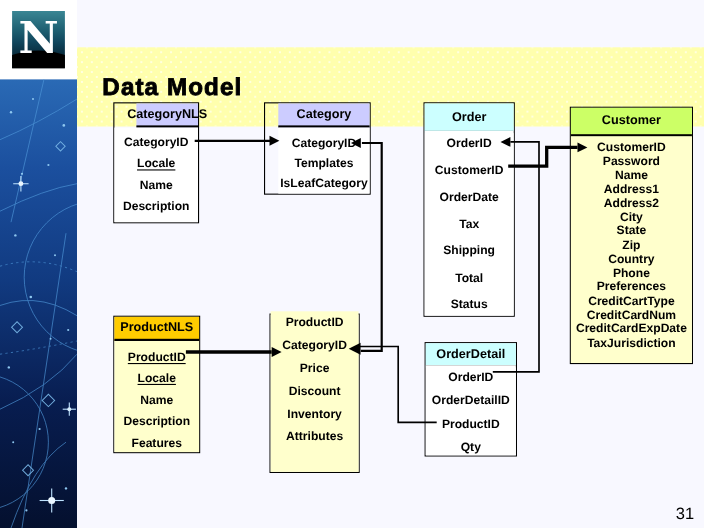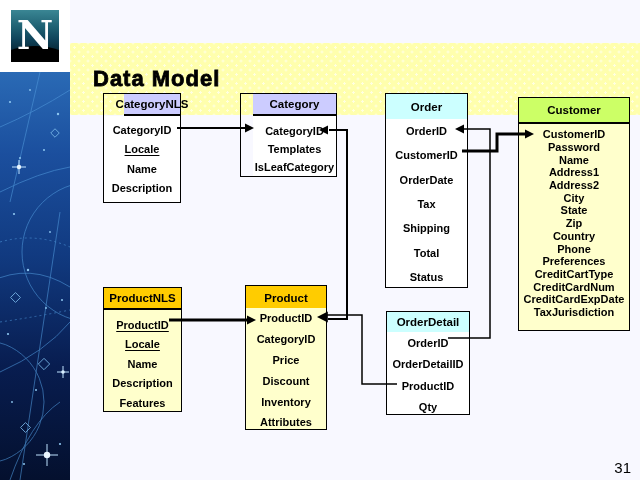--- a/index.html
+++ b/index.html
@@ -169,21 +169,20 @@
     <div class="entity-header" style="background: rgb(255, 204, 0); height: 22px;">ProductNLS</div>
     <div class="entity-body" style="background: rgb(255, 255, 204); padding-top: 5px; margin-top: 0px;">
           <div class="entity-row u" style="height: 19.5px;">ProductID</div>
           <div class="entity-row u" style="height: 19.5px;">Locale</div>
           <div class="entity-row" style="height: 19.5px;">Name</div>
           <div class="entity-row" style="height: 19.5px;">Description</div>
           <div class="entity-row" style="height: 19.5px;">Features</div>
         </div>
   </div>
       <div class="entity" style="left: 245px; top: 285px; width: 82px; height: 145px;">
-    <div class="entity-header" style="background: rgb(255, 204, 0); height: 25px;">Product</div>
     <div class="entity-body" style="background: rgb(255, 255, 204); padding-top: 0px; margin-top: -3px;">
           <div class="entity-row" style="height: 20.8px;">ProductID</div>
           <div class="entity-row" style="height: 20.8px;">CategoryID</div>
           <div class="entity-row" style="height: 20.8px;">Price</div>
           <div class="entity-row" style="height: 20.8px;">Discount</div>
           <div class="entity-row" style="height: 20.8px;">Inventory</div>
           <div class="entity-row" style="height: 20.8px;">Attributes</div>
         </div>
   </div>
       <div class="entity" style="left: 386px; top: 311px; width: 84px; height: 104px;">

